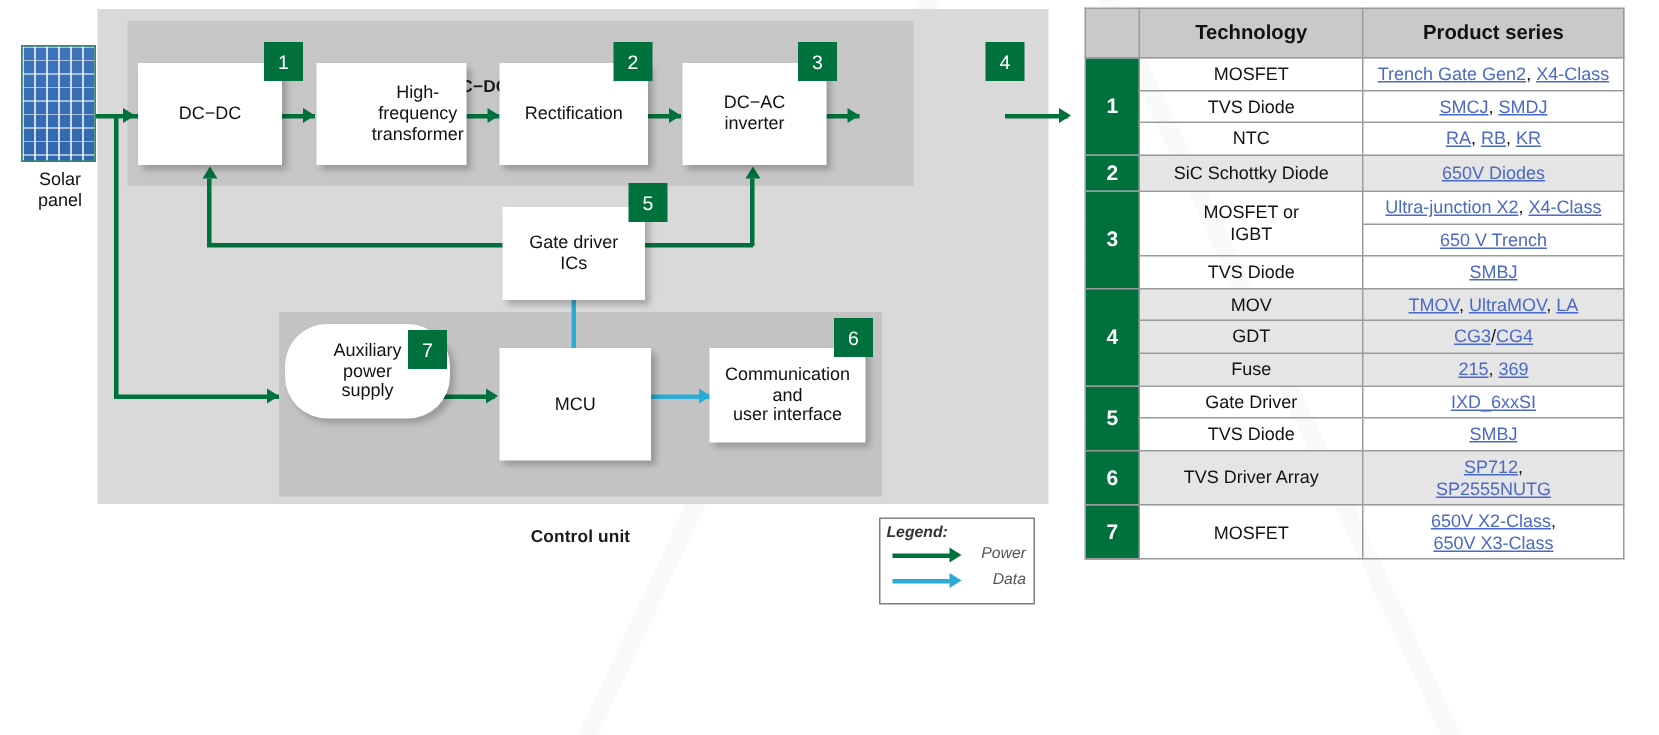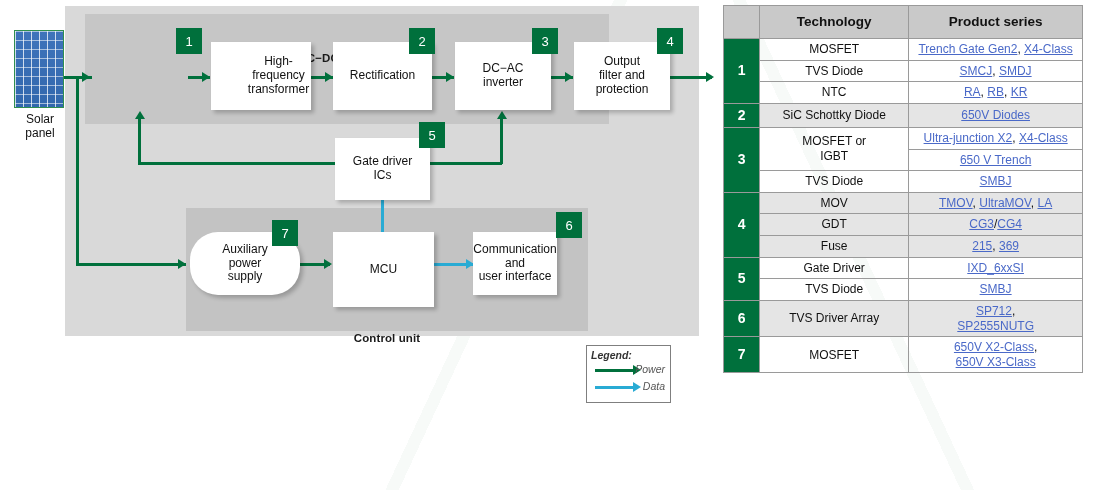--- a/index.html
+++ b/index.html
@@ -20,21 +20,21 @@
 
   .panel-outer{position:absolute;left:65px;top:6px;width:634px;height:330px;
     background:#d9d9d9;}
   .band-conv{position:absolute;left:85px;top:14px;width:524px;height:110px;
     background:#c6c6c6;}
   .band-ctrl{position:absolute;left:186px;top:208px;width:402px;height:123px;
     background:#c3c3c3;}
   .band-title{position:absolute;font-size:11.5px;font-weight:bold;color:#1a1a1a;
     letter-spacing:.1px;margin-top:32px;}
   #conv-title{left:85px;top:20px;width:524px;text-align:center;}
-  #ctrl-title{left:186px;top:300px;width:402px;text-align:center;}
+  #ctrl-title{left:186px;top:320px;width:402px;text-align:center;}
 
   .blk{position:absolute;background:#ffffff;box-shadow:3px 3px 4px rgba(0,0,0,.22);
     display:flex;align-items:center;justify-content:center;text-align:center;
     font-size:12px;color:#111;line-height:1.15;padding:2px;box-sizing:border-box;}
 
   .badge{position:absolute;width:26px;height:26px;background:#00703c;color:#fff;
     font-size:13px;display:flex;align-items:center;justify-content:center;
     font-weight:normal;z-index:6;}
 
   
@@ -51,21 +51,21 @@
   .ln{position:absolute;background:#00703c;}
   .ln.d{background:#29abd4;}
   .ah{position:absolute;width:0;height:0;border-top:5px solid transparent;
       border-bottom:5px solid transparent;border-left:8px solid #00703c;}
   .ah.d{border-left-color:#29abd4;}
   .av-up{position:absolute;width:0;height:0;border-left:5px solid transparent;
       border-right:5px solid transparent;border-bottom:8px solid #00703c;}
   .av-up.d{border-bottom-color:#29abd4;}
 
   
-  .legend{position:absolute;left:586px;top:345px;width:85px;height:58px;
+  .legend{position:absolute;left:586px;top:345px;width:104px;height:58px;
     background:#fff;border:1px solid #7f7f7f;box-sizing:border-box;}
   .legend b{display:block;font-size:10.5px;font-style:italic;font-weight:bold;
     color:#333;margin:3px 0 0 4px;}
   .lg-row{position:relative;height:16px;margin-top:1px;}
   .lg-txt{position:absolute;right:5px;top:1px;font-size:10.5px;font-style:italic;
     color:#555;}
 
   
   .tbl{position:absolute;left:723px;top:5px;width:360px;border-collapse:collapse;
     font-size:12px;color:#111;}
@@ -132,56 +132,56 @@
 
     <div class="ln" style="left:288px;top:263px;width:42px;height:2.5px;"></div>
     <div class="ah" style="left:324px;top:259px;"></div>
 
     <div class="ln d" style="left:434px;top:263px;width:40px;height:2.5px;"></div>
     <div class="ah d" style="left:466px;top:259px;"></div>
 
     <div class="ln d" style="left:381px;top:200px;width:2.5px;height:34px;"></div>
     <div class="av-up d" style="left:378px;top:192px;"></div>
 
+    <div class="blk" style="left:92px;top:42px;width:96px;height:68px;">
+      <span>DC−DC</span>
+    </div>
     <div class="badge" style="left:176px;top:28px;">1</div>
 
     <div class="blk" style="left:211px;top:42px;width:100px;height:68px;padding-left:37px;">
       <span>High-frequency<br>transformer</span>
     </div>
 
     <div class="blk" style="left:333px;top:42px;width:99px;height:68px;align-items:center;">
       <span>Rectification</span>
     </div>
     <div class="badge" style="left:409px;top:28px;">2</div>
 
     <div class="blk" style="left:455px;top:42px;width:96px;height:68px;text-align:center;">
       <span>DC−AC<br>inverter</span>
     </div>
     <div class="badge" style="left:532px;top:28px;">3</div>
 
-    <div class="blk" style="left:574px;top:42px;width:96px;height:68px;">
-      <span>Output<br>filter and<br>protection</span>
-    </div>
     <div class="badge" style="left:657px;top:28px;">4</div>
 
     <div class="blk" style="left:335px;top:138px;width:95px;height:62px;">
       <span>Gate driver<br>ICs</span>
     </div>
     <div class="badge" style="left:419px;top:122px;">5</div>
 
-    <div class="blk" style="left:190px;top:232px;width:110px;height:63px;border-radius:28px;">
+    <div class="blk" style="left:190px;top:216px;width:110px;height:63px;border-radius:28px;">
       <span>Auxiliary<br>power<br>supply</span>
     </div>
     <div class="badge" style="left:272px;top:220px;">7</div>
 
     <div class="blk" style="left:333px;top:232px;width:101px;height:75px;">
       <span>MCU</span>
     </div>
 
-    <div class="blk" style="left:473px;top:232px;width:84px;height:63px;">
+    <div class="blk" style="left:473px;top:232px;width:104px;height:63px;">
       <span>Communication<br>and<br>user interface</span>
     </div>
     <div class="badge" style="left:556px;top:212px;">6</div>
 
     <div class="legend">
       <b>Legend:</b>
 
       <div class="lg-row">
         <div class="ln" style="left:8px;top:7px;width:42px;height:2.5px;"></div>
         <div class="ah" style="left:46px;top:3px;"></div>

